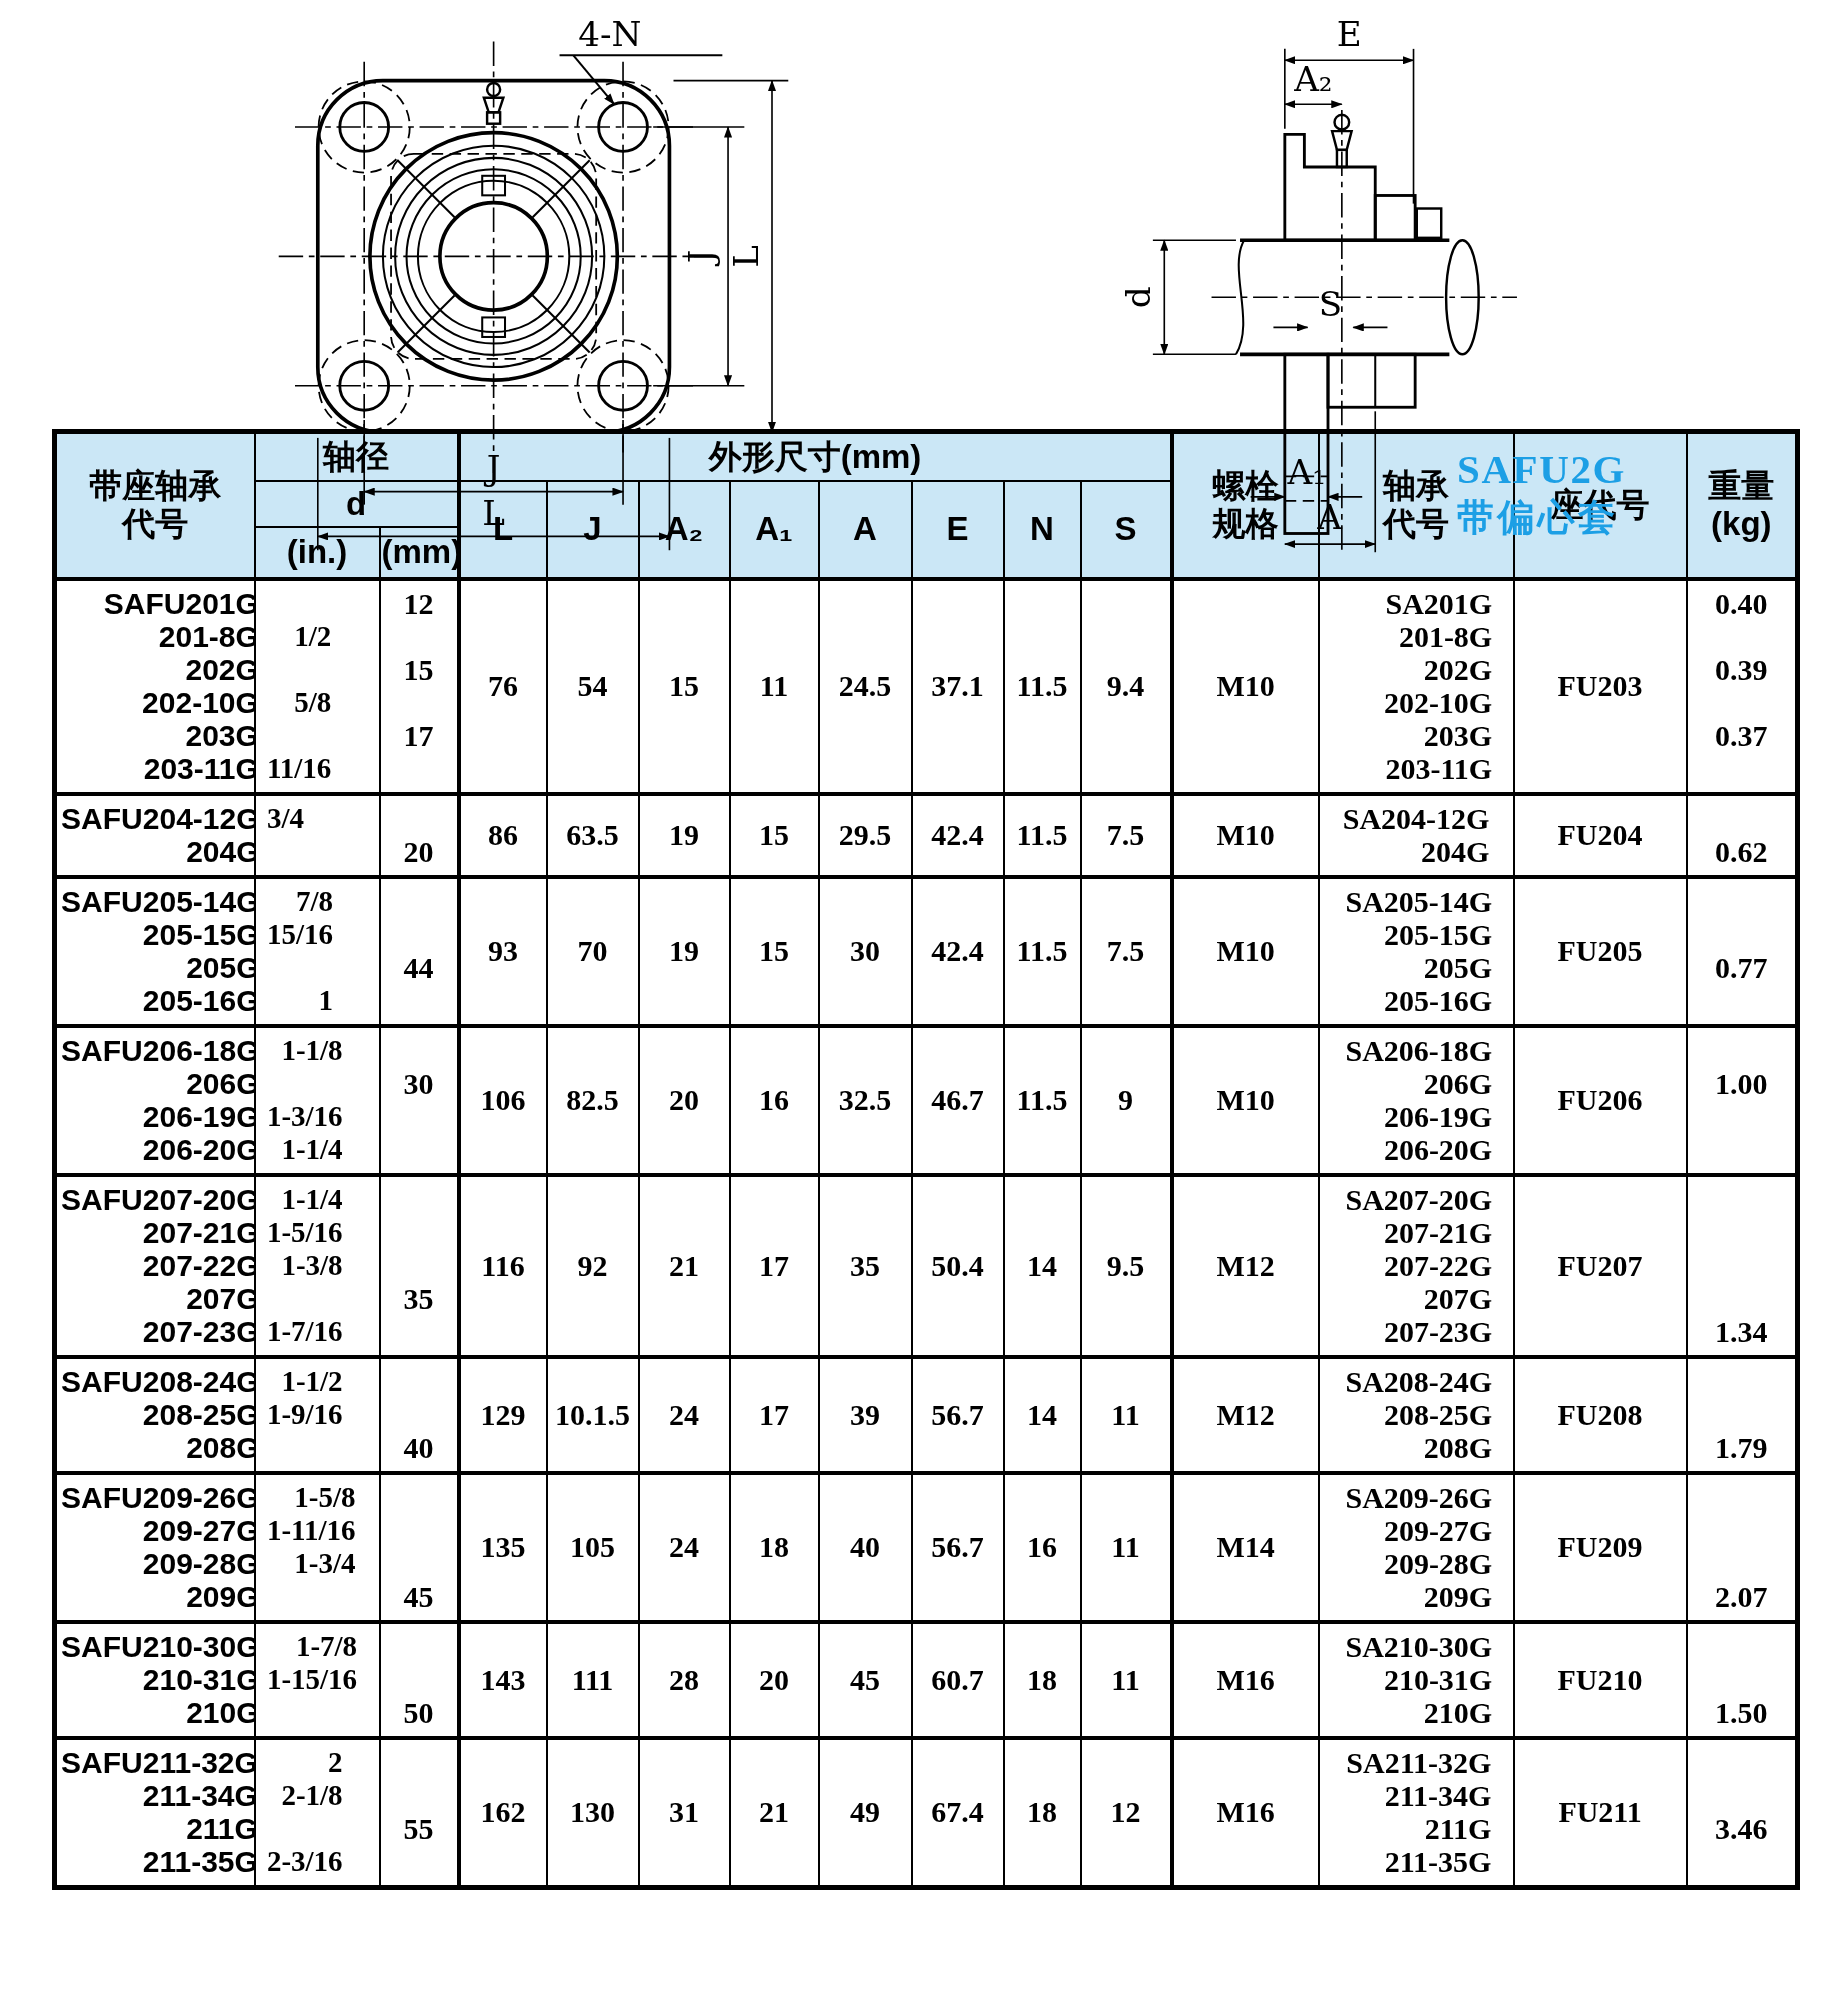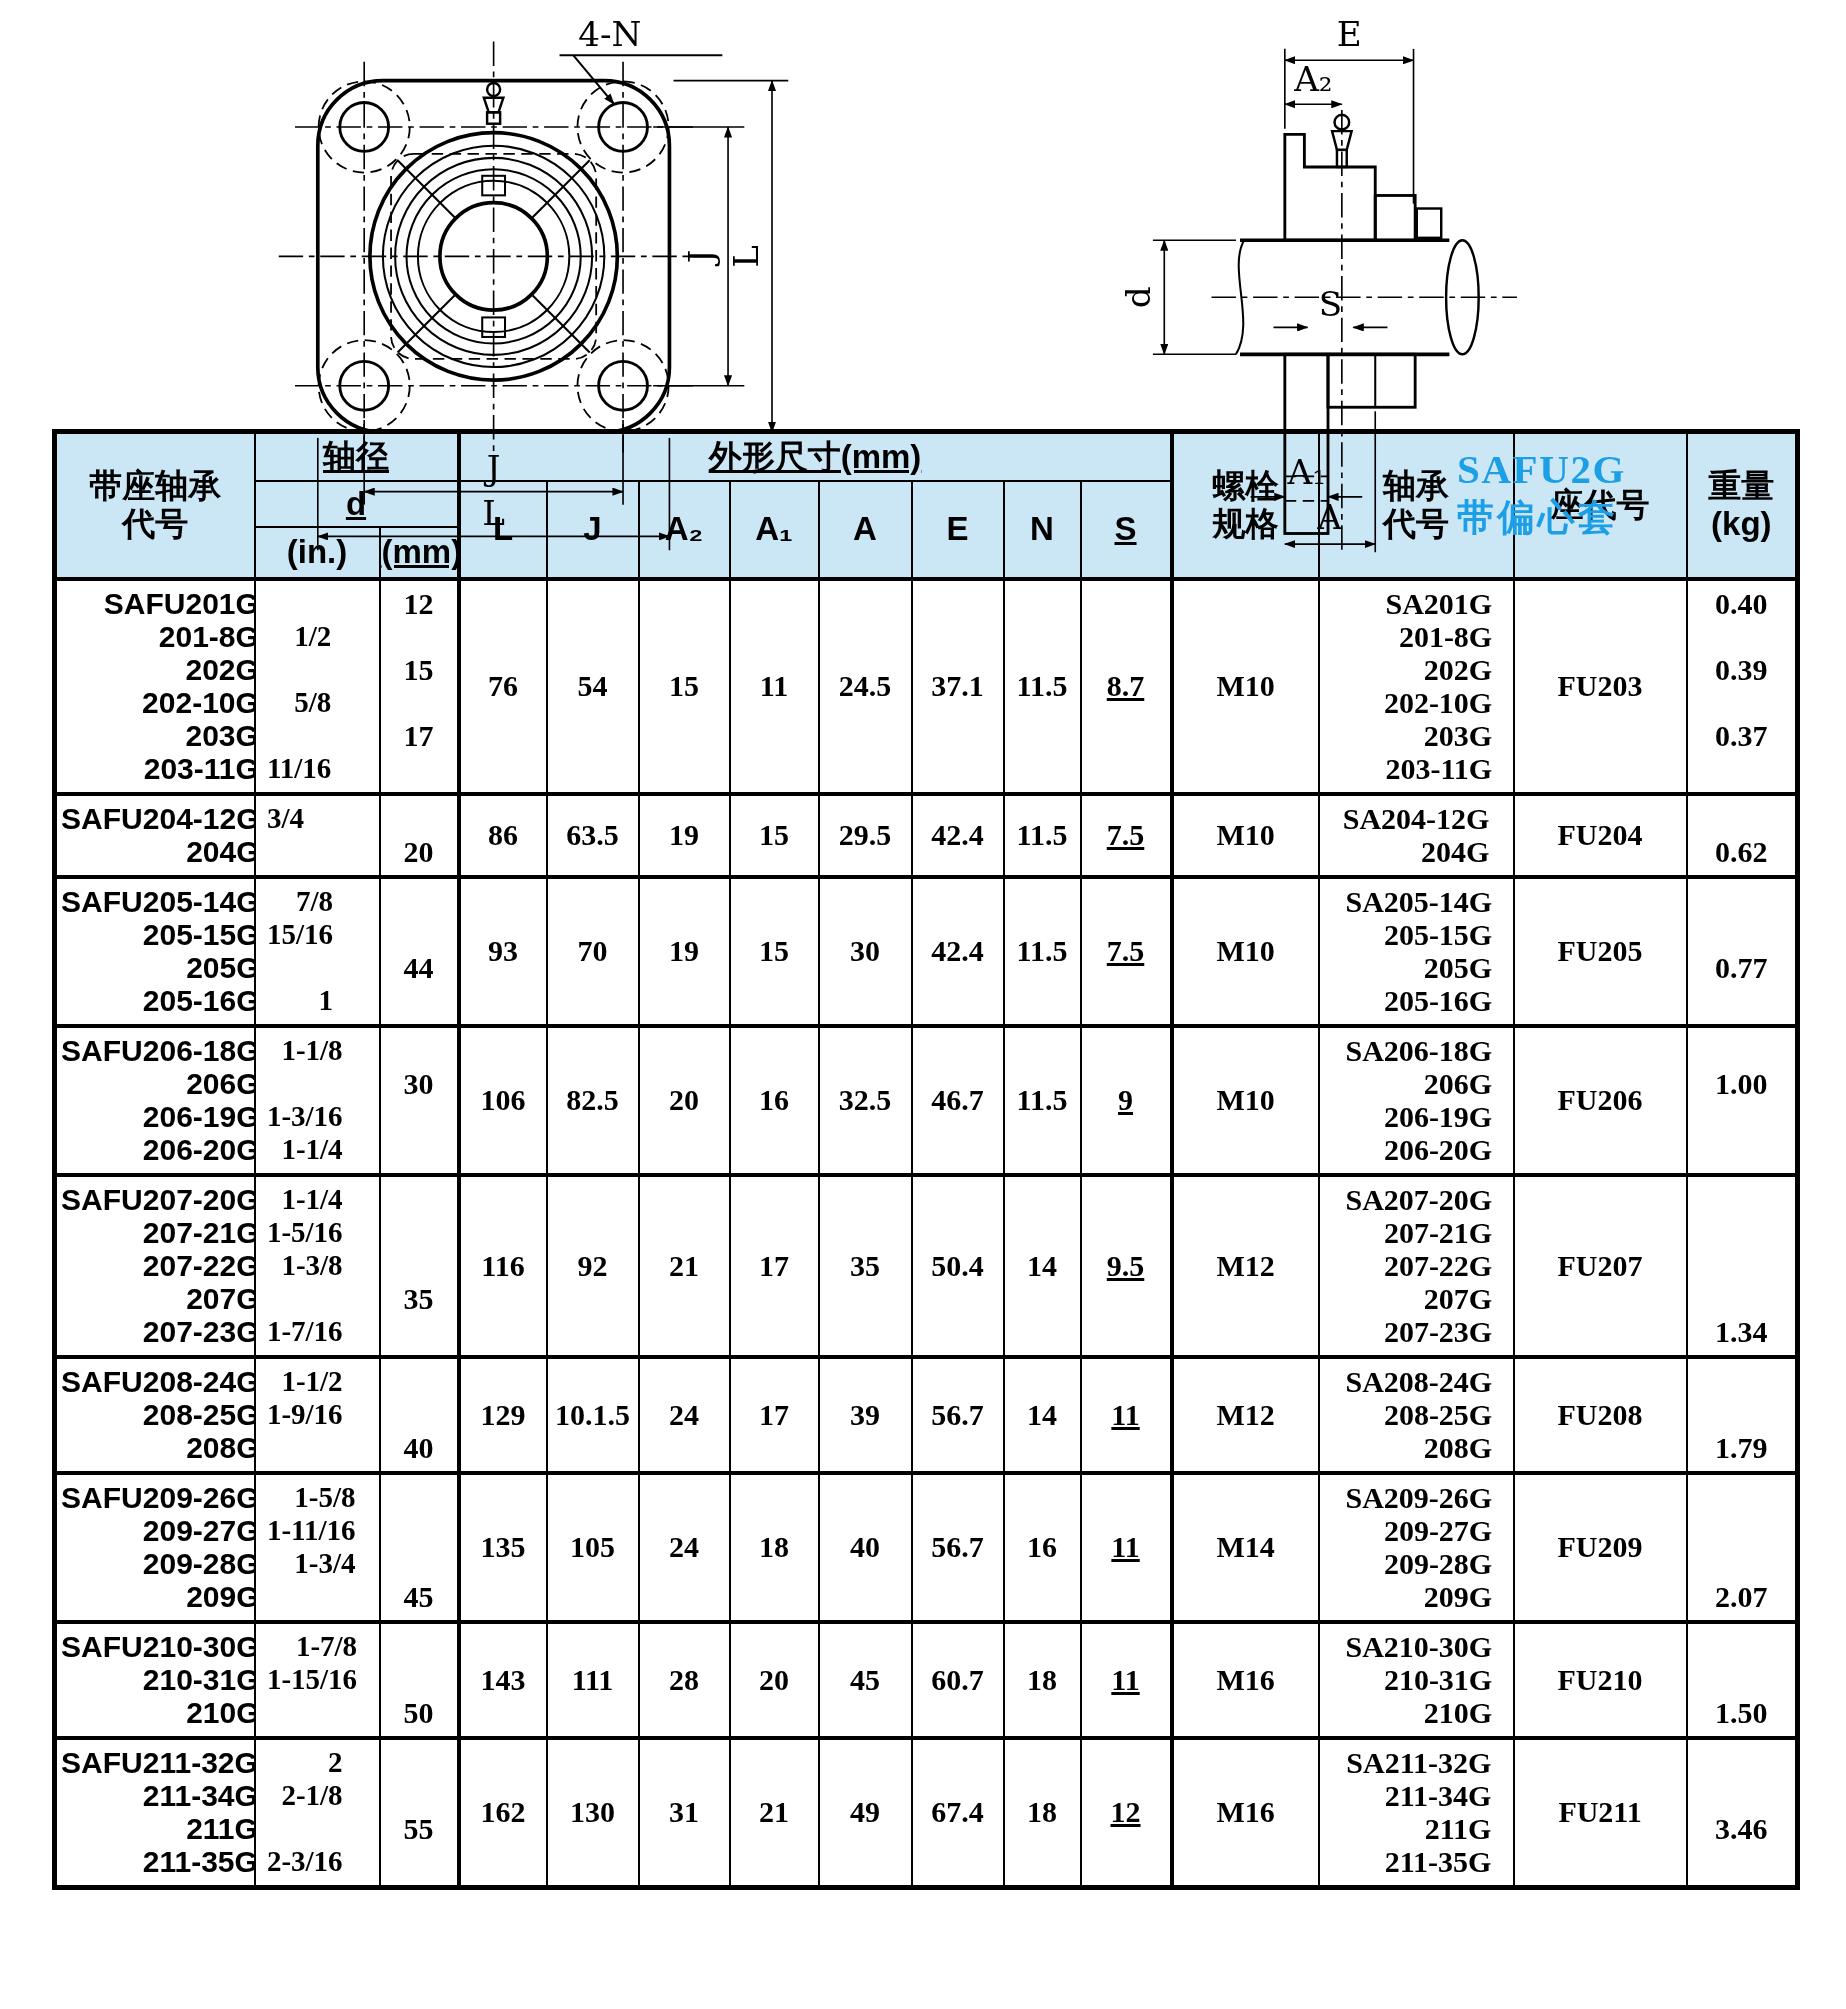--- a/index.html
+++ b/index.html
@@ -24,21 +24,21 @@
   .dash{stroke:#000;stroke-width:2.2;fill:none;stroke-dasharray:14 8;}
   .dimtxt{font:400 42px "DejaVu Serif",serif;fill:#000;}
   
   table.spec{border-collapse:collapse;table-layout:fixed;width:1742px;margin-left:52px;
              border:5.7px solid var(--ln);}
   .spec th,.spec td{border:2.4px solid var(--ln);overflow:hidden;}
   .spec thead th{background:var(--hdr);font:700 33px "Liberation Sans",sans-serif;
                  text-align:center;vertical-align:middle;white-space:pre-line;line-height:1.15;}
   .spec thead tr.r1{height:49px;} .spec thead tr.r2{height:46px;} .spec thead tr.r3{height:52px;}
   .spec tbody td{border-top-width:4.9px;border-bottom-width:4.9px;vertical-align:middle;padding:6.5px 0;}
-  .thickR{border-right-width:4.9px !important;text-decoration:underline;}
+  .thickR{border-right-width:4.9px !important;}
   .ln{height:33px;line-height:33px;white-space:nowrap;}
   .lines{display:inline-block;text-align:right;vertical-align:middle;}
   .c-code{font:700 30px "Liberation Sans",sans-serif;text-align:left;padding-left:4.1px !important;}
   .c-code .ind{padding-left:81px;}
   .c-bcode{font:700 30px "Liberation Serif",serif;text-align:center;}
   .c-bcode .ind{padding-left:44px;}
   .c-inch{font:600 29px "Liberation Serif",serif;text-align:left;padding-left:11.4px !important;text-decoration:underline;}
   .c-mm,.c-dim,.c-weight,.c-bolt,.c-house{font:600 30px "Liberation Serif",serif;text-align:center;}
 </style>
 </head>
@@ -248,21 +248,21 @@
       <td class="c-code"><div class="lines"><div class="ln">SAFU201G</div><div class="ln ind">201-8G</div><div class="ln ind">202G</div><div class="ln ind">202-10G</div><div class="ln ind">203G</div><div class="ln ind">203-11G</div></div></td>
       <td class="c-inch"><div class="lines"><div class="ln">&nbsp;</div><div class="ln">1/2</div><div class="ln">&nbsp;</div><div class="ln">5/8</div><div class="ln">&nbsp;</div><div class="ln">11/16</div></div></td>
       <td class="c-mm thickR"><div class="lines"><div class="ln">12</div><div class="ln">&nbsp;</div><div class="ln">15</div><div class="ln">&nbsp;</div><div class="ln">17</div><div class="ln">&nbsp;</div></div></td>
       <td class="c-dim">76</td>
       <td class="c-dim">54</td>
       <td class="c-dim">15</td>
       <td class="c-dim">11</td>
       <td class="c-dim">24.5</td>
       <td class="c-dim">37.1</td>
       <td class="c-dim">11.5</td>
-      <td class="c-dim thickR">8.7</td>
+      <td class="c-dim thickR">9.4</td>
       <td class="c-bolt">M10</td>
       <td class="c-bcode"><div class="lines"><div class="ln">SA201G</div><div class="ln ind">201-8G</div><div class="ln ind">202G</div><div class="ln ind">202-10G</div><div class="ln ind">203G</div><div class="ln ind">203-11G</div></div></td>
       <td class="c-house">FU203</td>
       <td class="c-weight"><div class="lines"><div class="ln">0.40</div><div class="ln">&nbsp;</div><div class="ln">0.39</div><div class="ln">&nbsp;</div><div class="ln">0.37</div><div class="ln">&nbsp;</div></div></td>
     </tr>
 
     <tr>
       <td class="c-code"><div class="lines"><div class="ln">SAFU204-12G</div><div class="ln ind">204G</div></div></td>
       <td class="c-inch"><div class="lines"><div class="ln">3/4</div><div class="ln">&nbsp;</div></div></td>
       <td class="c-mm thickR"><div class="lines"><div class="ln">&nbsp;</div><div class="ln">20</div></div></td>

